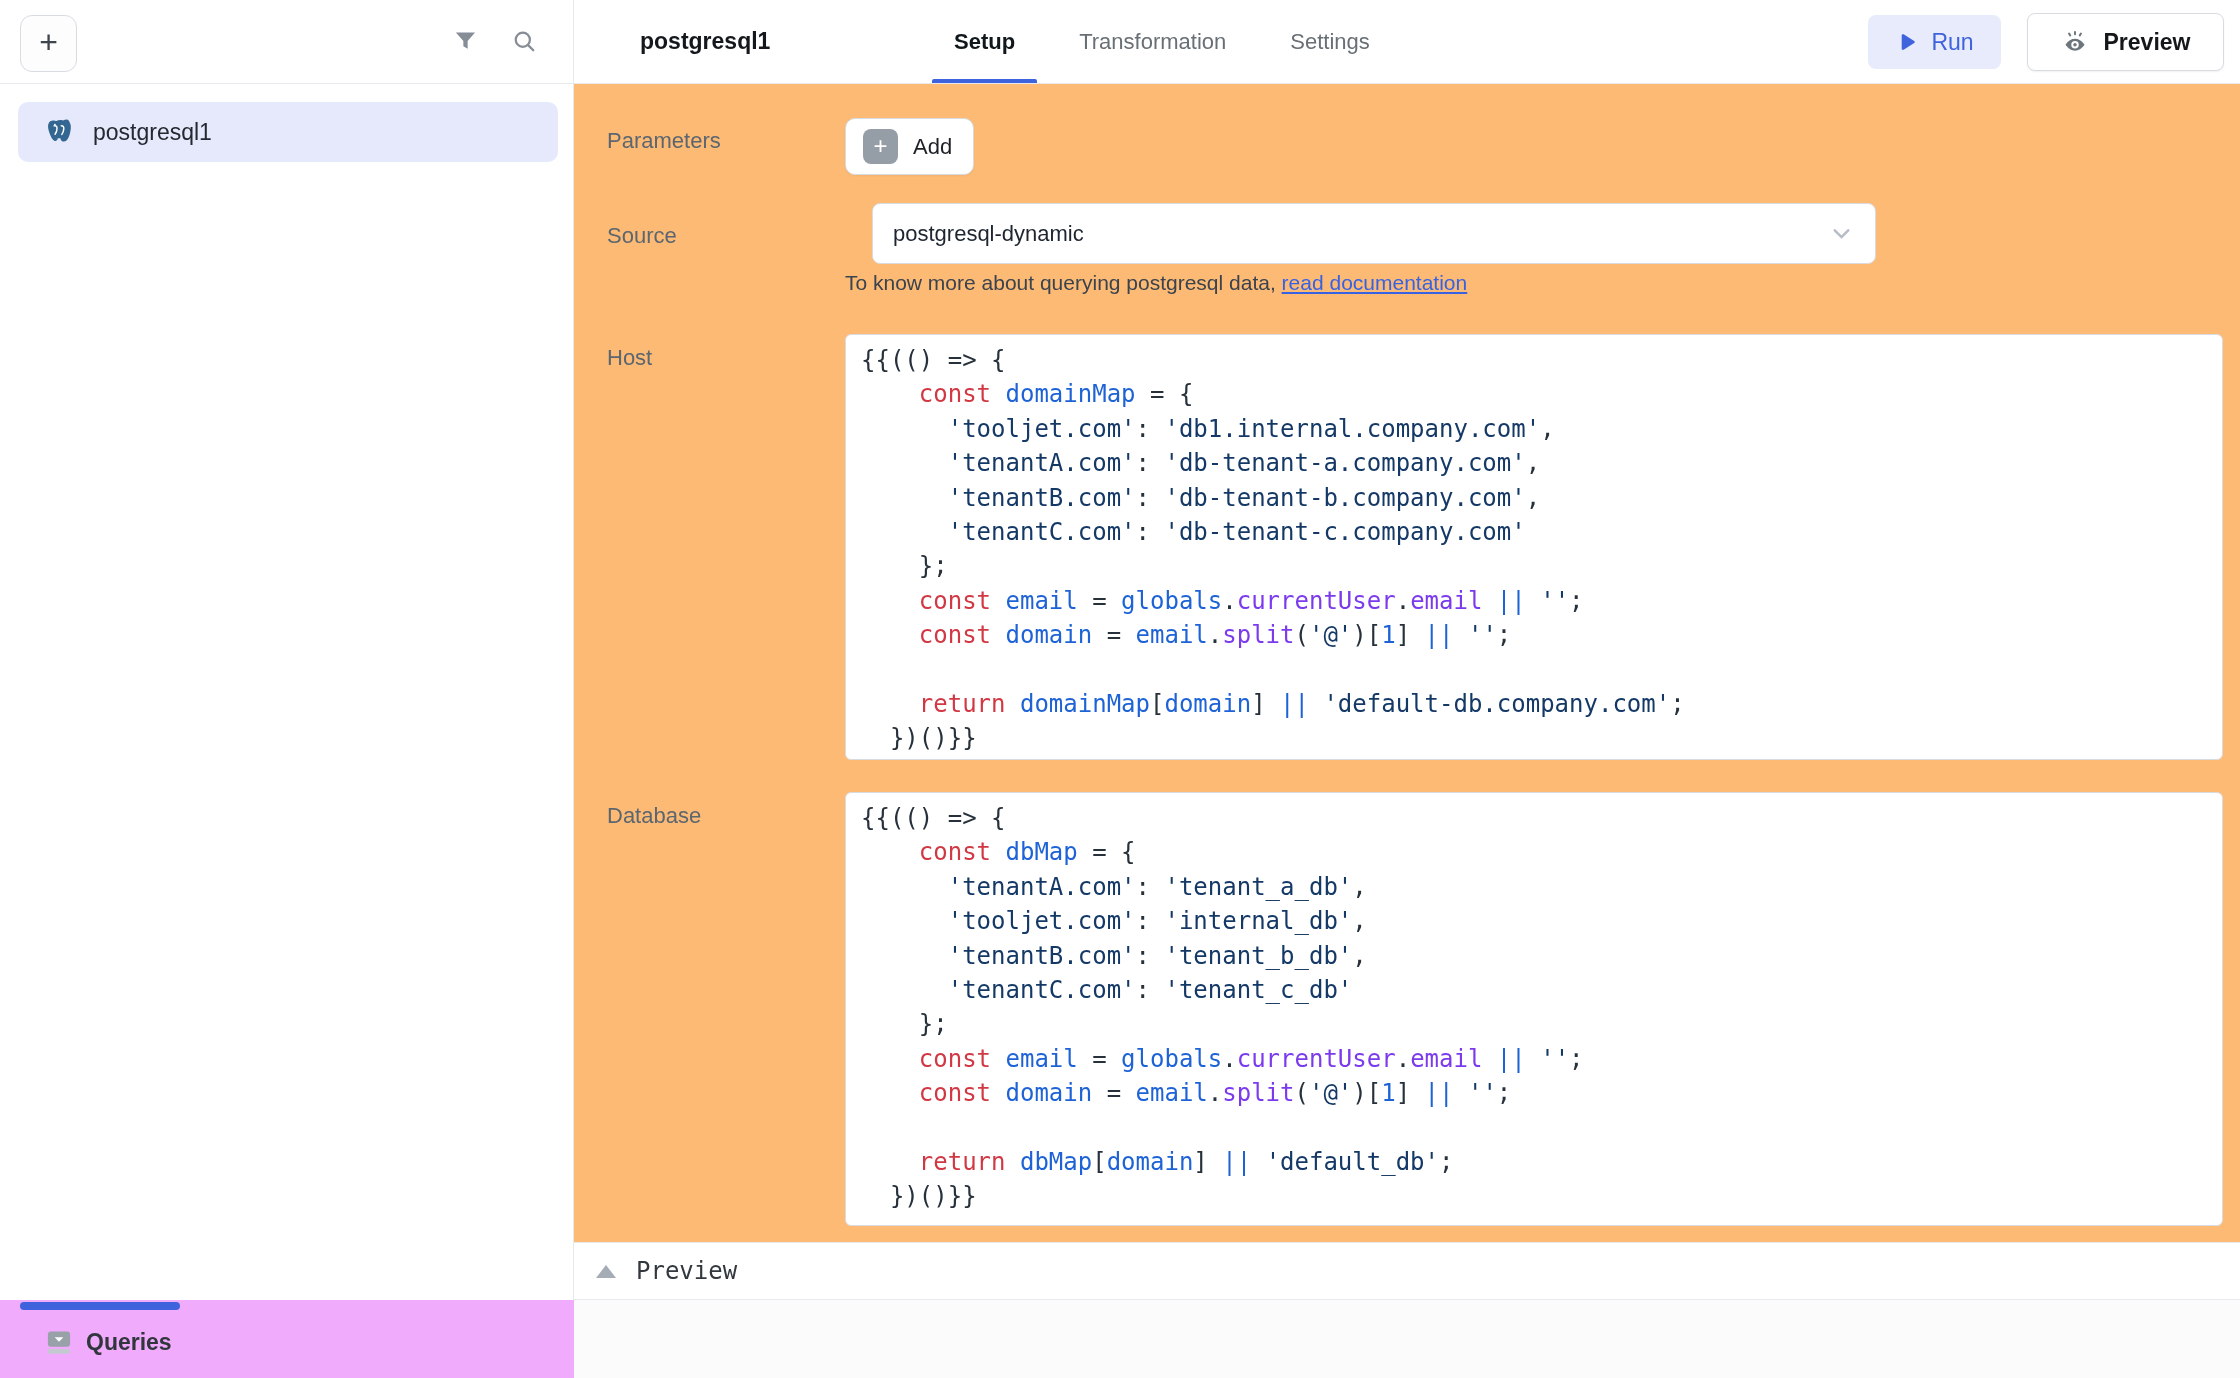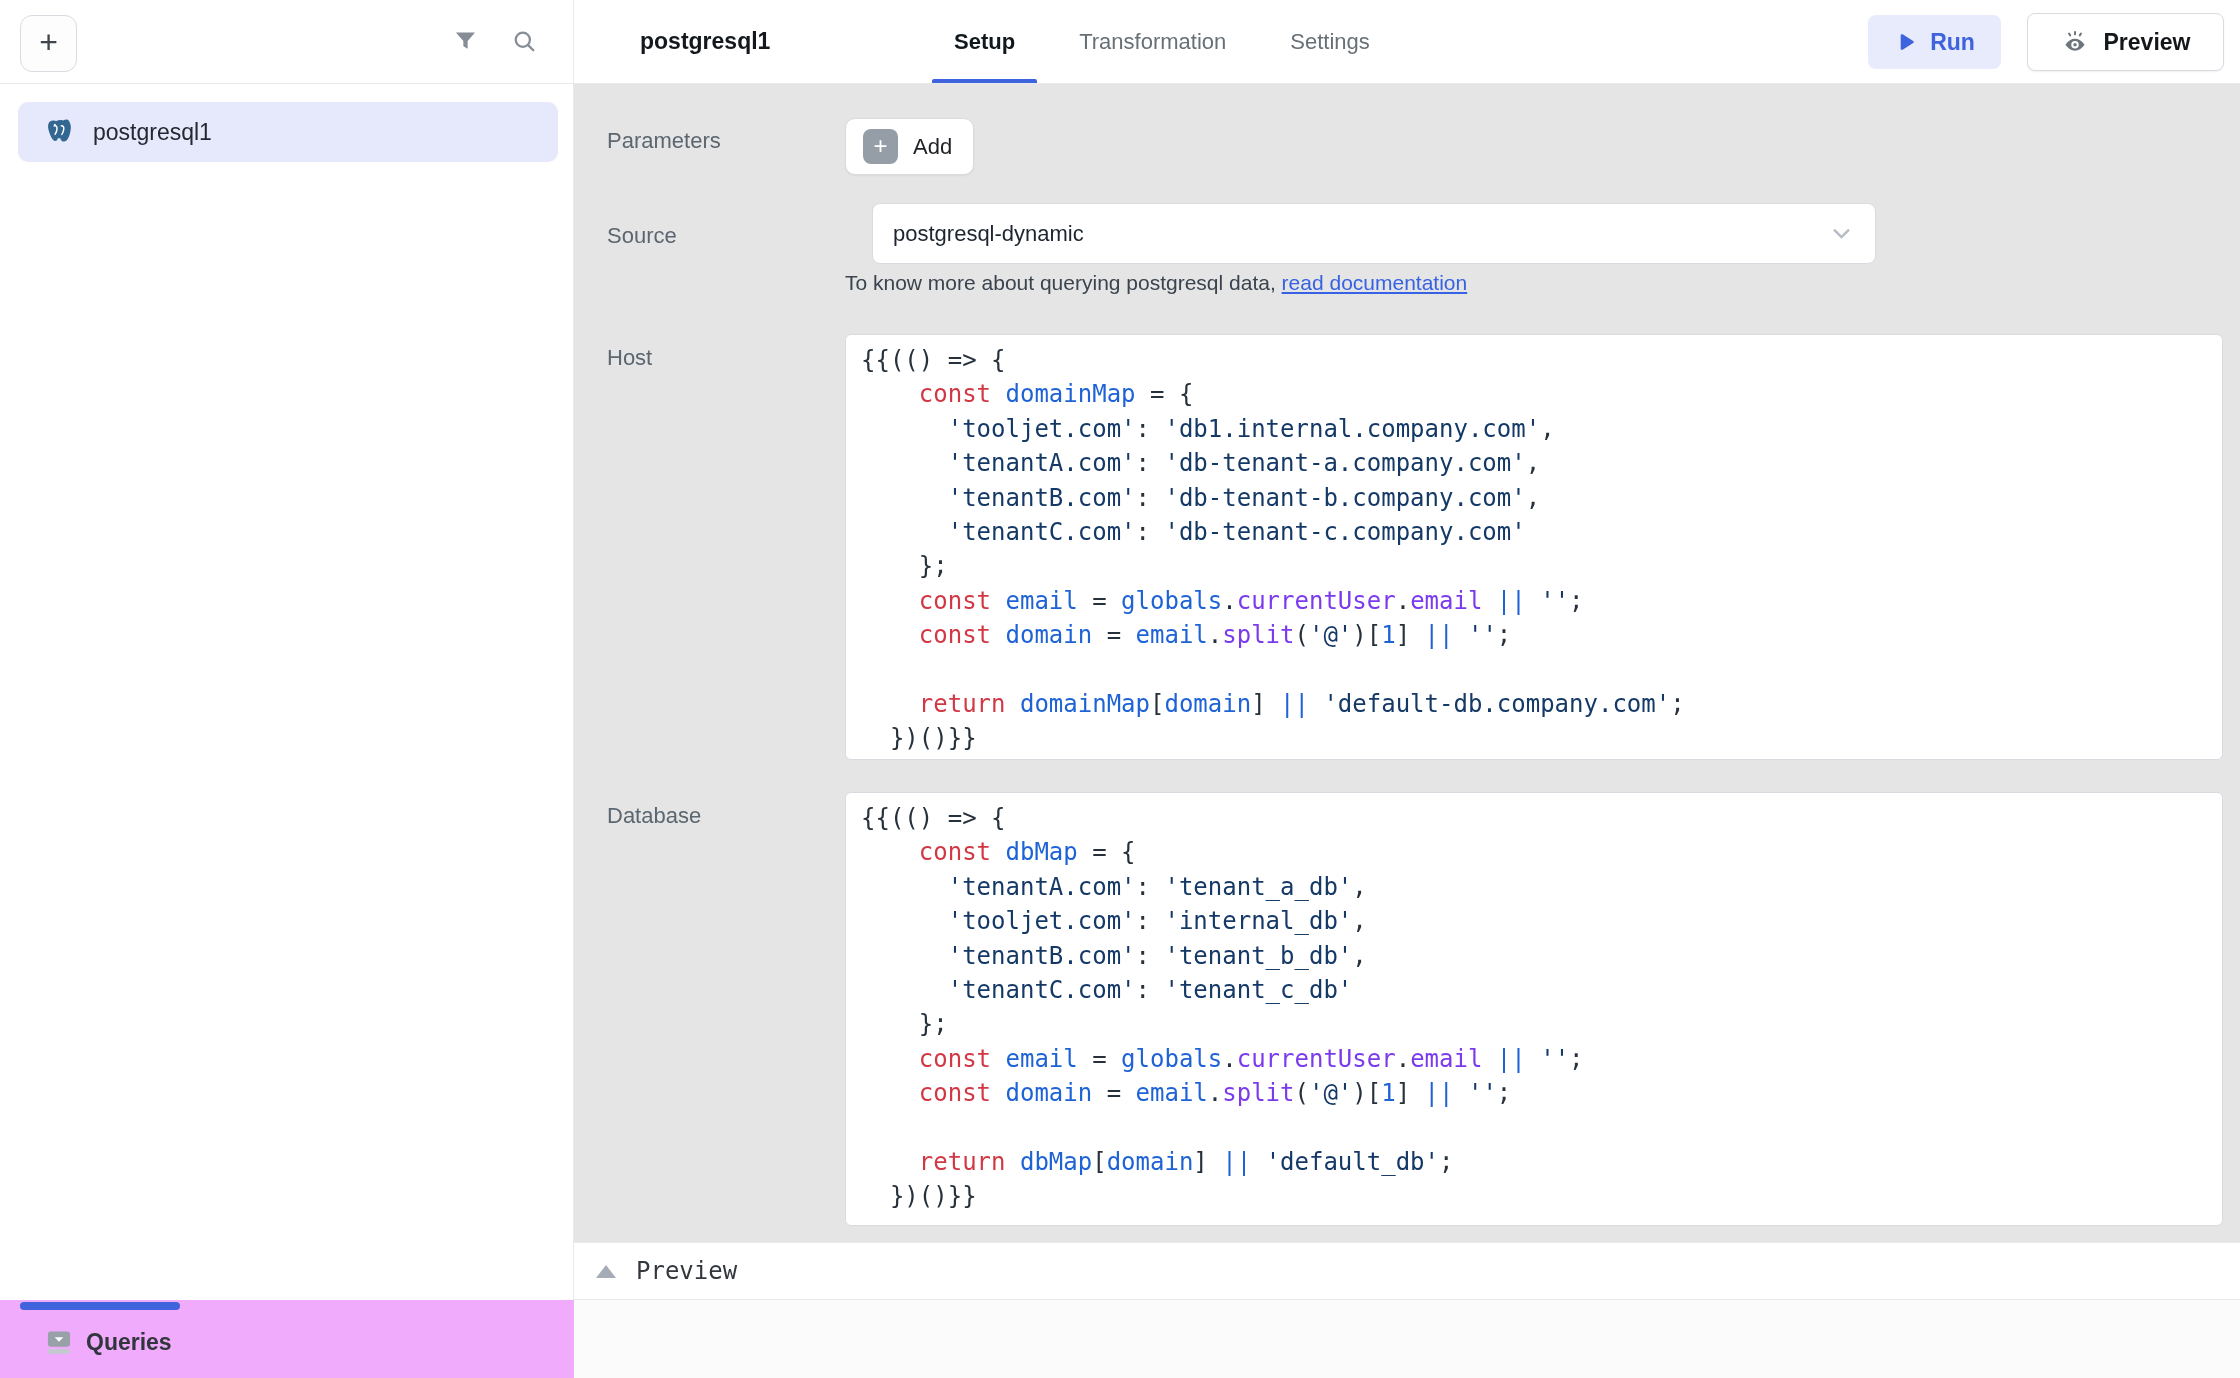--- a/index.html
+++ b/index.html
@@ -50,29 +50,29 @@
     font-size:23px;font-weight:600;color:#14181c;}
   .tabs{position:absolute;left:358px;top:0;height:83px;display:flex;gap:20px;}
   .tab{position:relative;height:83px;display:flex;align-items:center;
     padding:8px 22px;font-size:22px;font-weight:500;color:#687076;cursor:pointer;}
   .tab.active{color:#11181c;font-weight:700;}
   .tab.active::after{content:"";position:absolute;left:0;right:0;bottom:0;height:4px;
     background:var(--accent);border-radius:2px 2px 0 0;}
   .run-btn{position:absolute;left:1294px;top:15px;width:133px;height:54px;border:none;
     background:var(--accent-soft);border-radius:8px;display:flex;align-items:center;
     justify-content:center;gap:13px;cursor:pointer;}
-  .run-btn .run-label{font-size:23px;font-weight:700;color:var(--accent);}
+  .run-btn .run-label{font-size:23px;font-weight:400;color:var(--accent);}
   .preview-btn{position:absolute;left:1453px;top:13px;width:197px;height:58px;
     background:#fff;border:1px solid var(--border);border-radius:8px;
     box-shadow:0 1px 2px rgba(16,24,40,.06);display:flex;align-items:center;
     justify-content:center;gap:15px;cursor:pointer;}
   .preview-btn .pv-label{font-size:23px;font-weight:600;color:#15181b;}
 
   
-  .main{position:absolute;left:574px;top:84px;right:0;height:1158px;background:#e5e5e5;}
+  .main{position:absolute;left:574px;top:84px;right:0;height:1158px;background:#fdba74;}
   .field-label{position:absolute;left:33px;font-size:22px;font-weight:500;color:var(--label);}
   .lbl-parameters{top:44px;}
   .lbl-source{top:139px;}
   .lbl-host{top:261px;}
   .lbl-database{top:719px;}
 
   .add-btn{position:absolute;left:271px;top:34px;width:129px;height:57px;
     background:#fff;border:1px solid var(--border);border-radius:10px;
     box-shadow:0 1px 2px rgba(16,24,40,.05);display:flex;align-items:center;
     padding-left:17px;gap:15px;cursor:pointer;}

